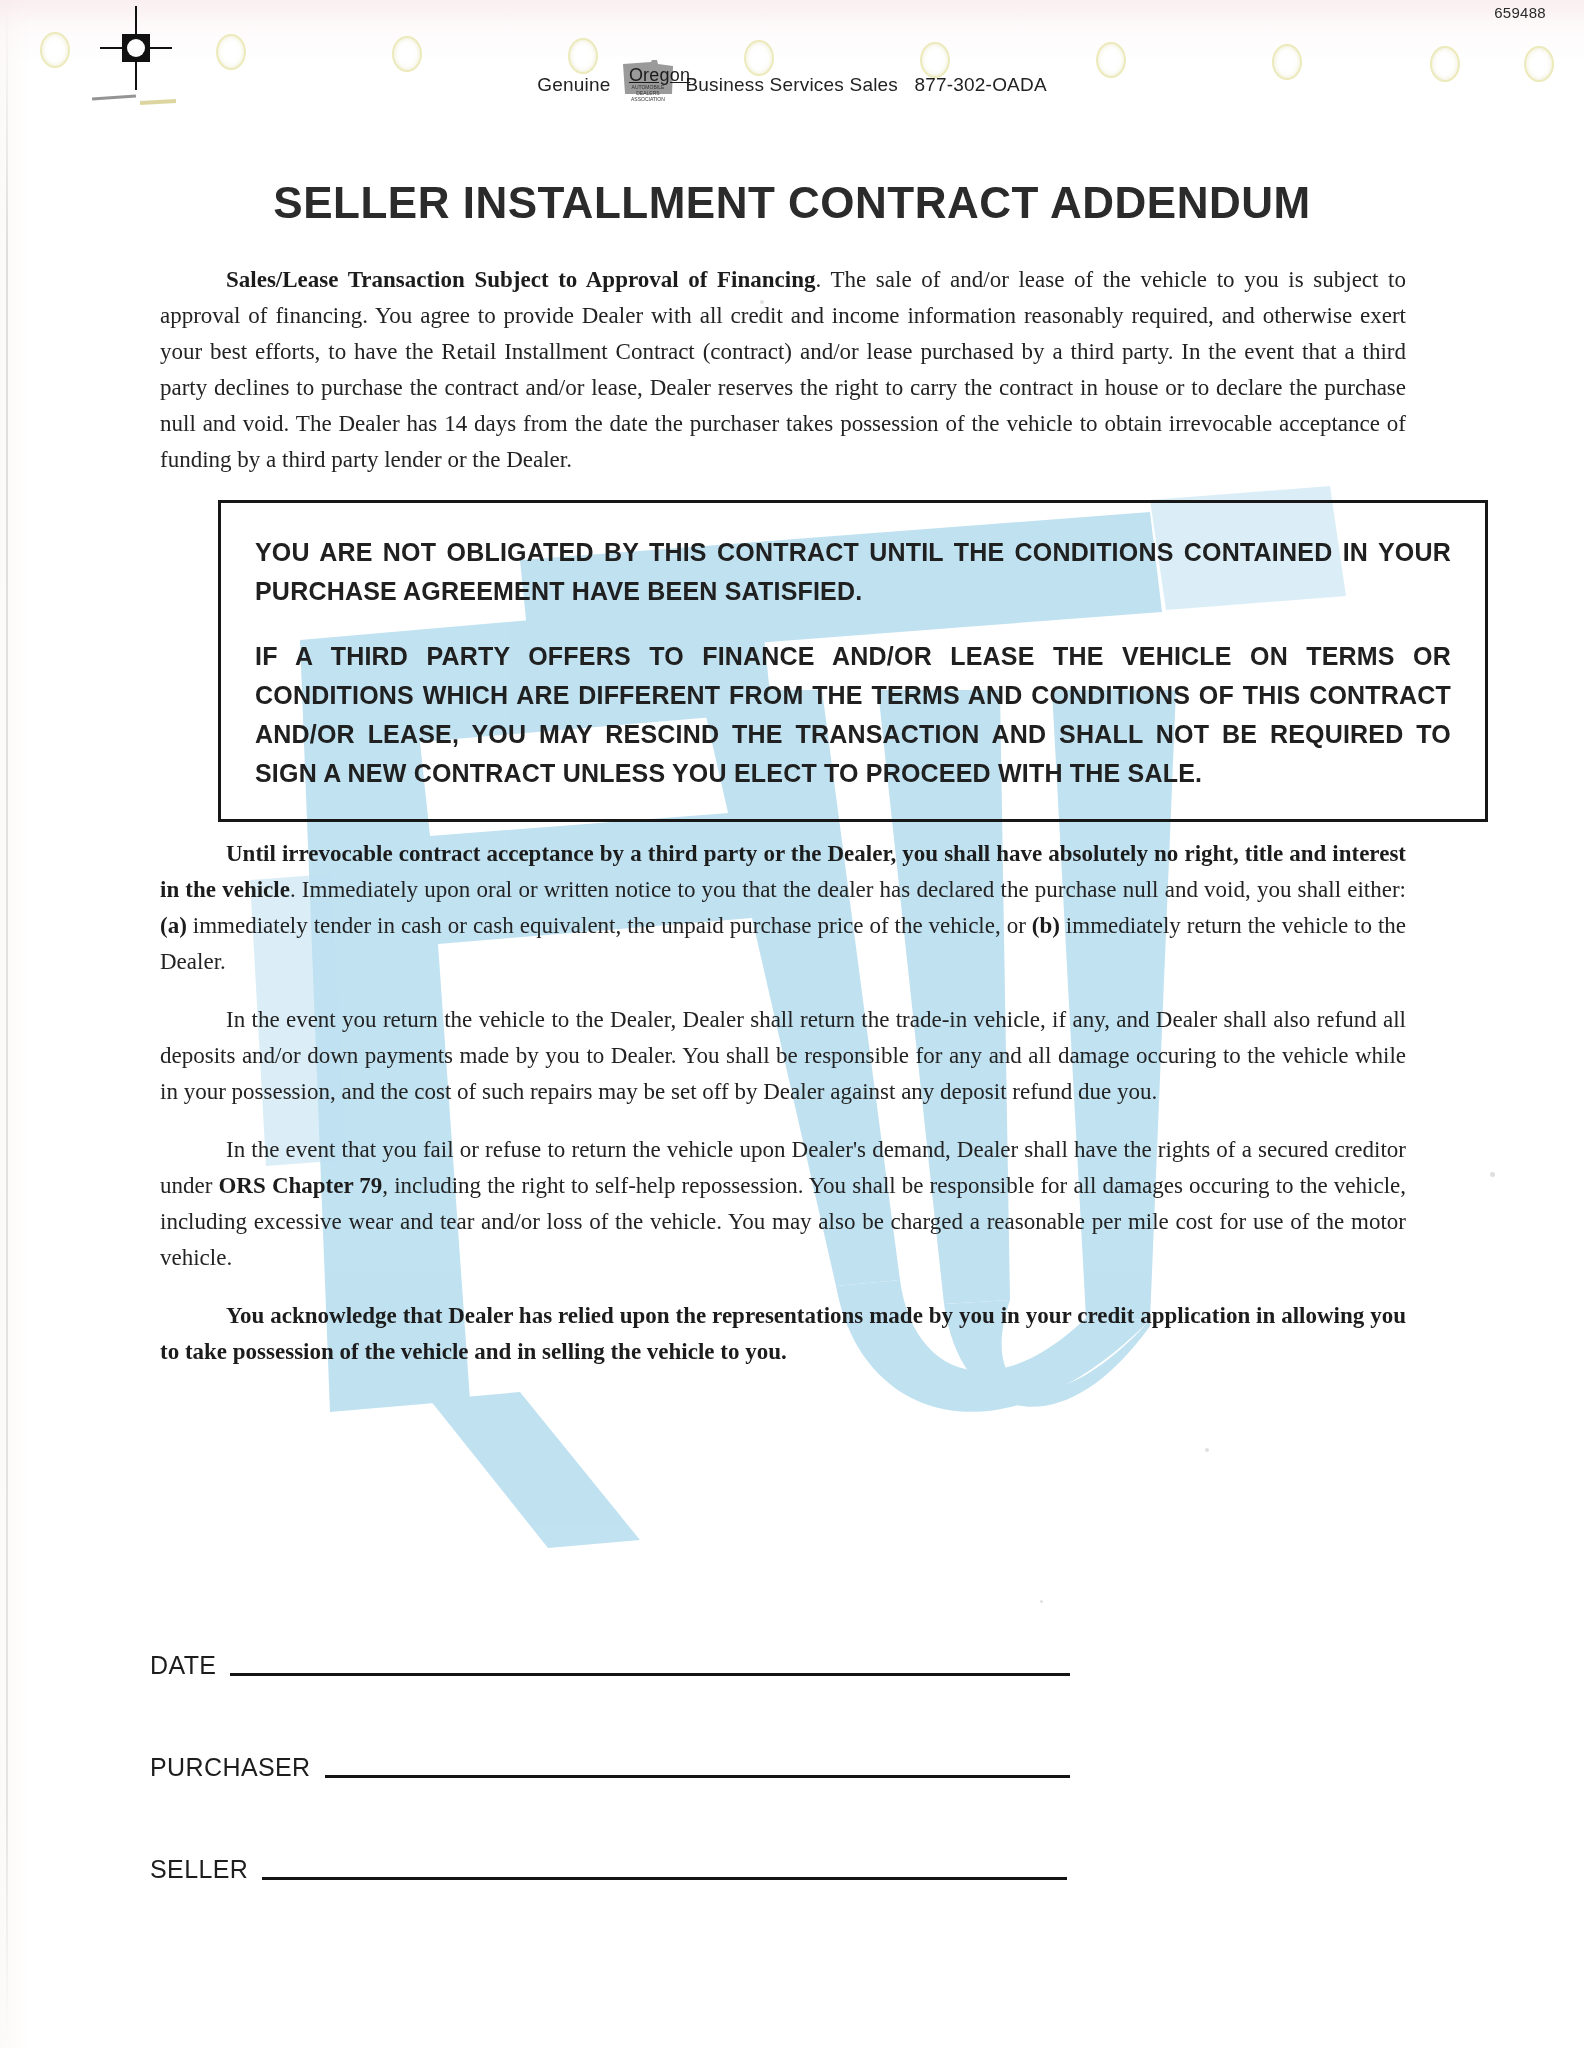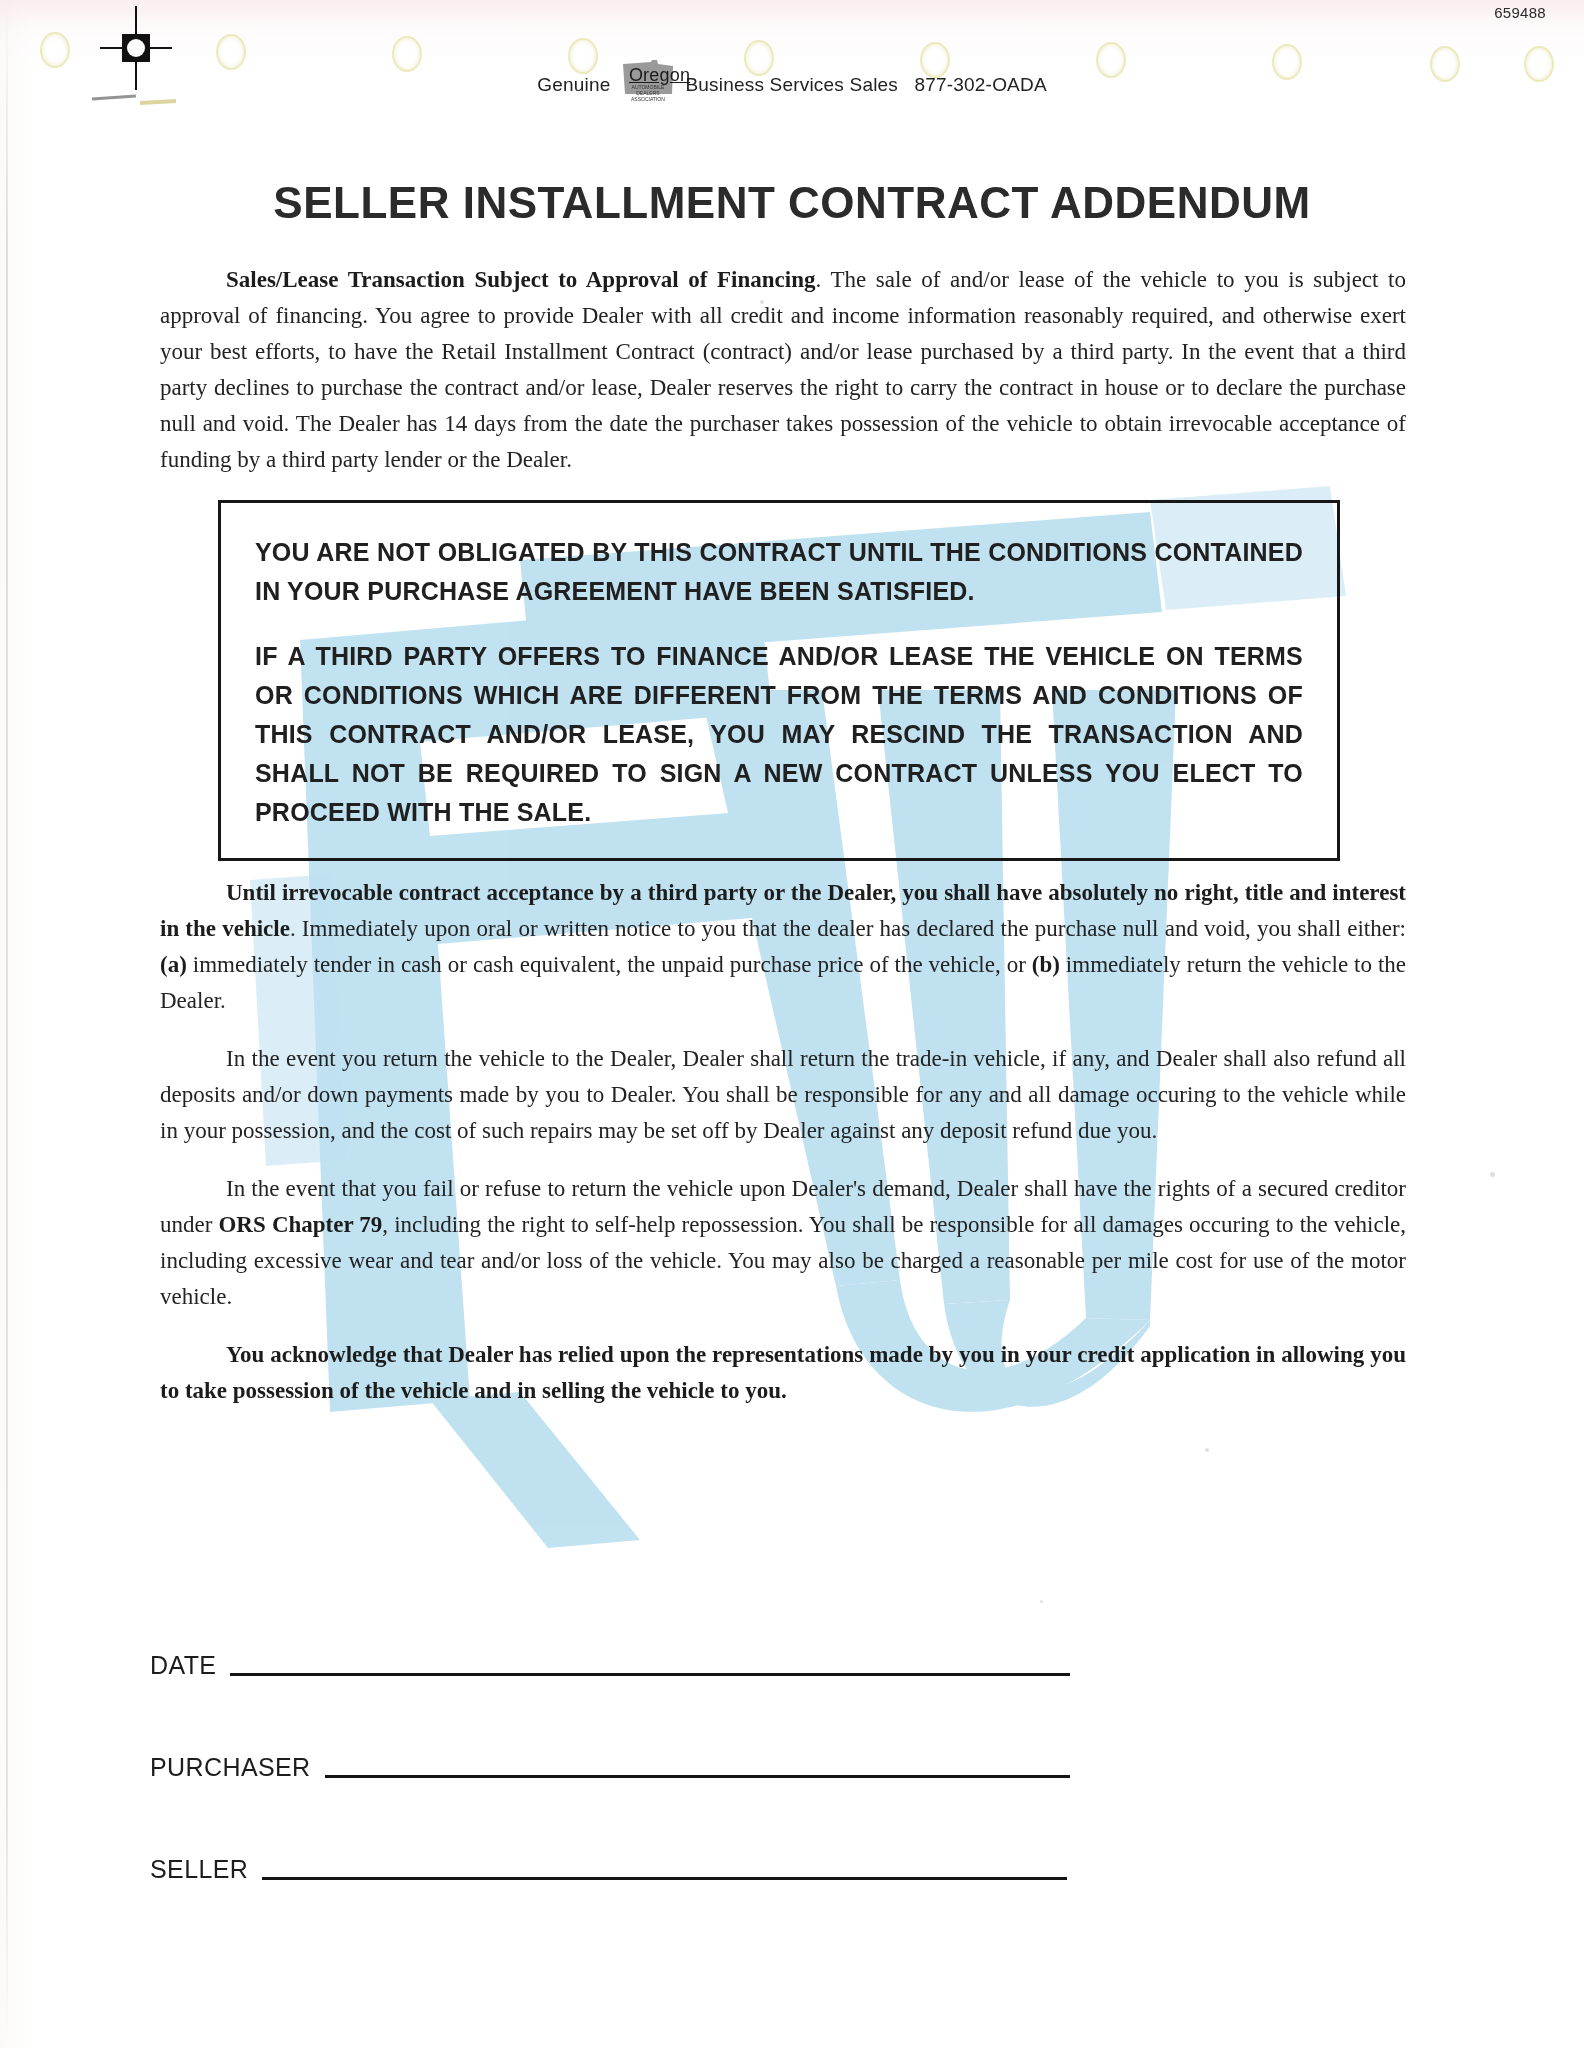--- a/index.html
+++ b/index.html
@@ -174,21 +174,21 @@
     color: #232323;
     font-family: Liberation Serif, serif;
   }
   p.para .indent { display: inline-block; width: 66px; }
   p.para b, p.para strong { font-weight: bold; color: #1c1c1c; }
 
   
   .notice-box {
     position: relative;
     margin: 8px 0 14px 58px;
-    width: 1122px;
+    width: 1270px;
     border: 3px solid #171717;
     padding: 30px 34px 26px 34px;
     box-sizing: border-box;
     background: transparent;
   }
   .notice-box p {
     margin: 0 0 26px 0;
     font-size: 25px;
     line-height: 39px;
     font-weight: bold;

